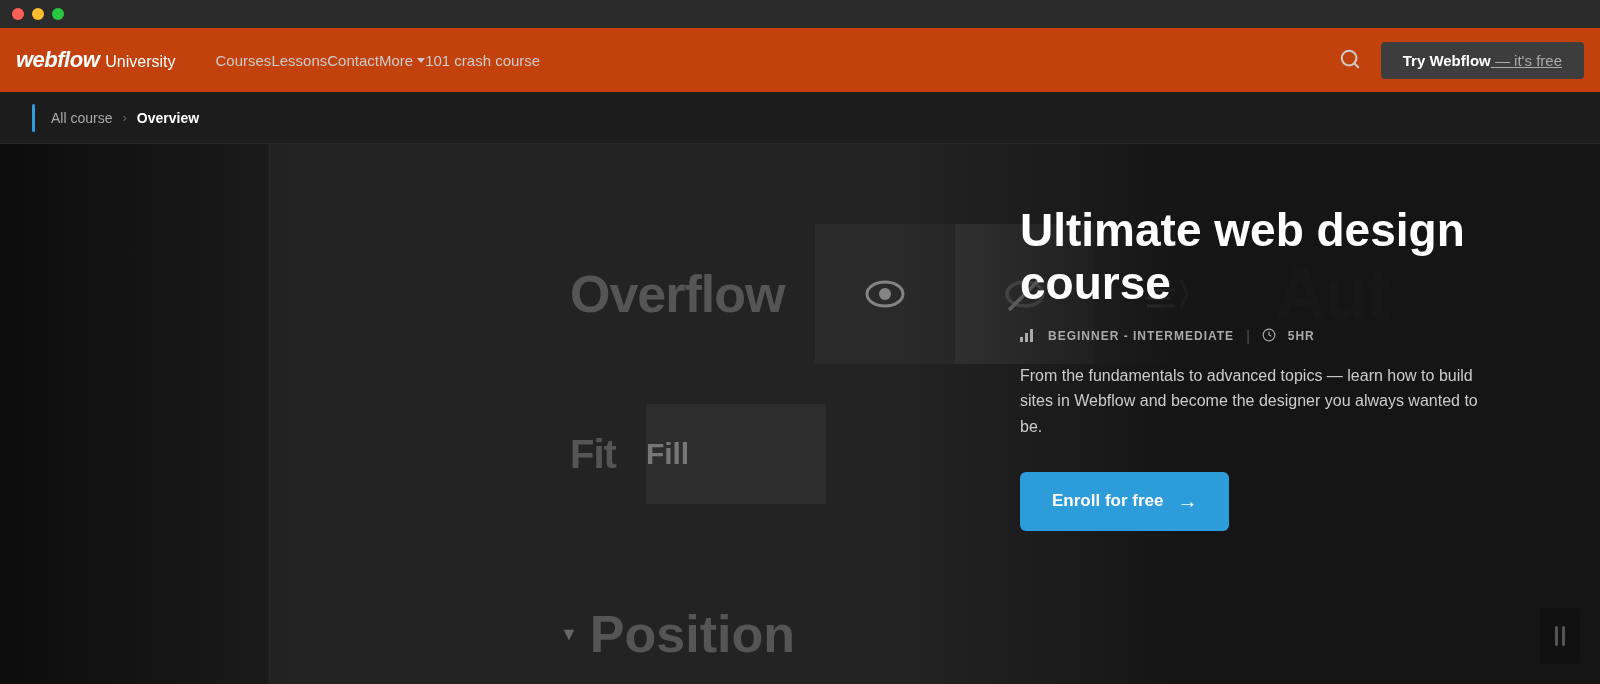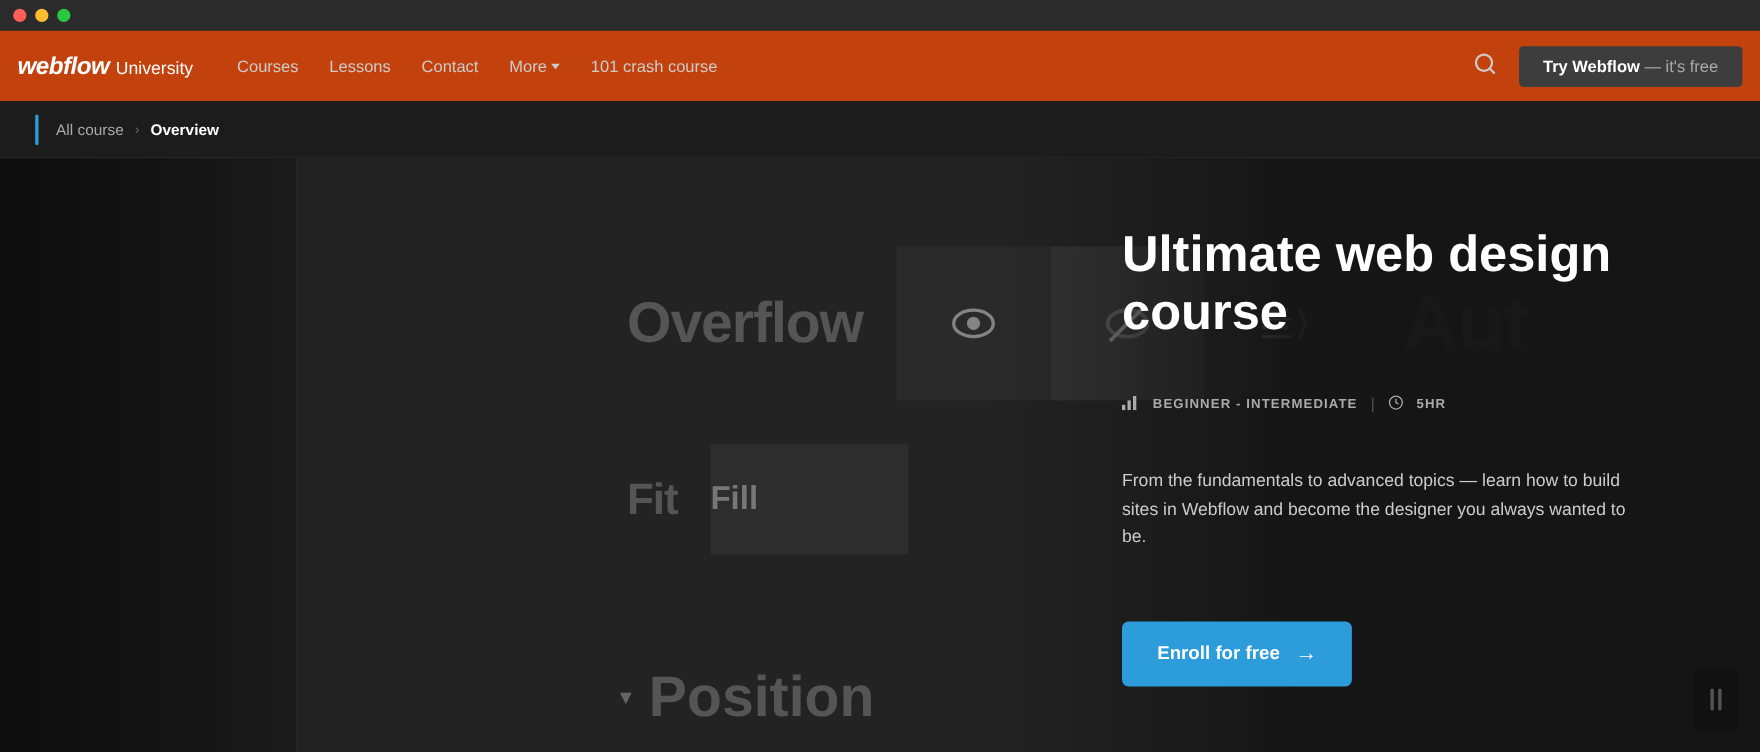--- a/index.html
+++ b/index.html
@@ -51,21 +51,20 @@
       letter-spacing: -0.5px;
     }
     .brand-university {
       font-size: 16px;
       font-weight: 400;
       color: #ffffff;
     }
     .nav-links {
       display: flex;
       align-items: flex-start;
-      gap: 28px;
       flex: 1;
     }
     .nav-link {
       color: #cccccc;
       font-size: 15px;
       text-decoration: none;
       cursor: pointer;
     }
     .nav-link-more {
       display: flex;
@@ -105,20 +104,21 @@
       padding: 10px 22px;
       font-size: 15px;
       font-weight: 500;
       cursor: pointer;
       white-space: nowrap;
     }
     .try-webflow-btn em {
       font-style: normal;
       font-weight: 400;
       color: #aaaaaa;
+      text-decoration: underline;
     }
 
     
     .breadcrumb-bar {
       height: 52px;
       background: #1c1c1c;
       display: flex;
       align-items: center;
       padding: 0 32px;
       border-bottom: 1px solid #2a2a2a;
@@ -273,21 +273,21 @@
     
     .hero-content {
       position: absolute;
       right: 0;
       top: 0;
       width: 700px;
       height: 100%;
       background: linear-gradient(to left, rgba(20,20,20,0.92) 60%, transparent);
       display: flex;
       flex-direction: column;
-      justify-content: space-between;
+      justify-content: flex-start;
       padding: 60px 80px 60px 120px;
     }
     .course-title {
       font-size: 46px;
       font-weight: 800;
       color: #ffffff;
       line-height: 1.15;
       margin-bottom: 18px;
     }
     .course-meta {

